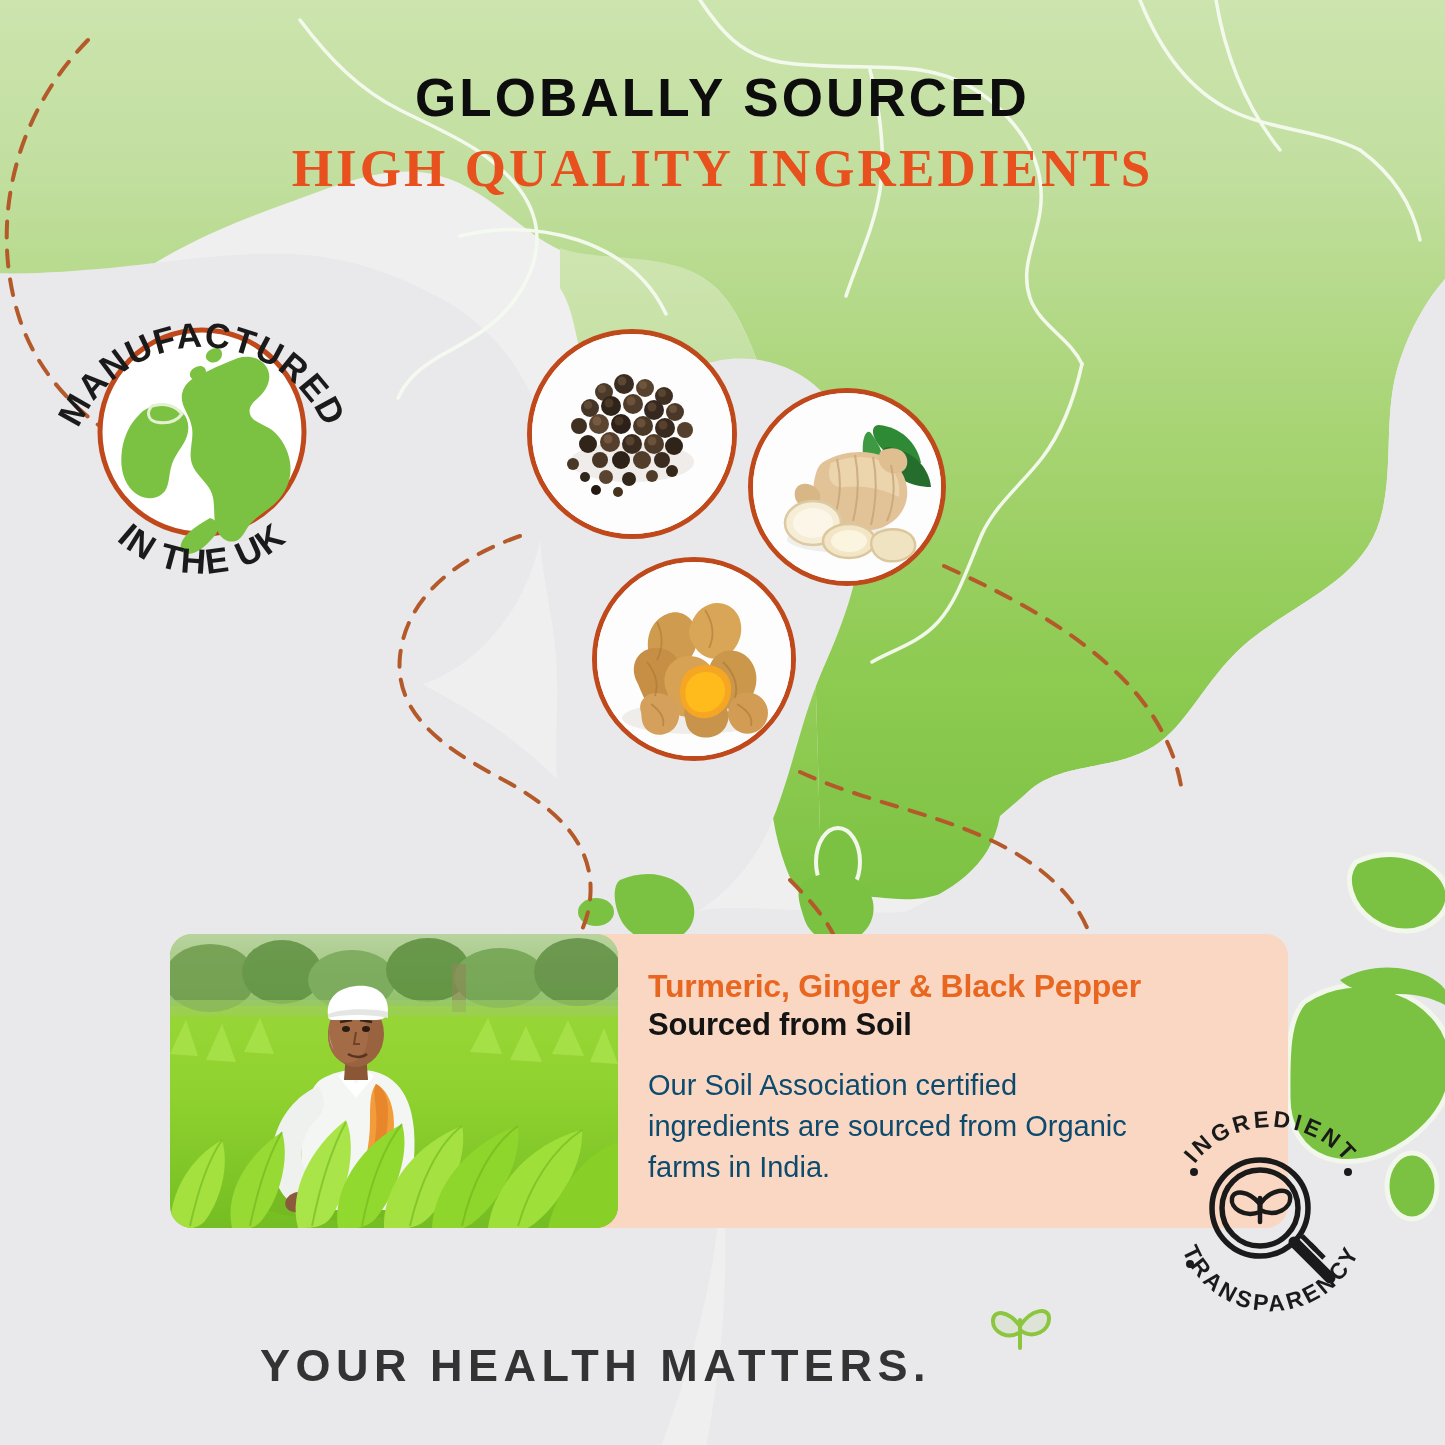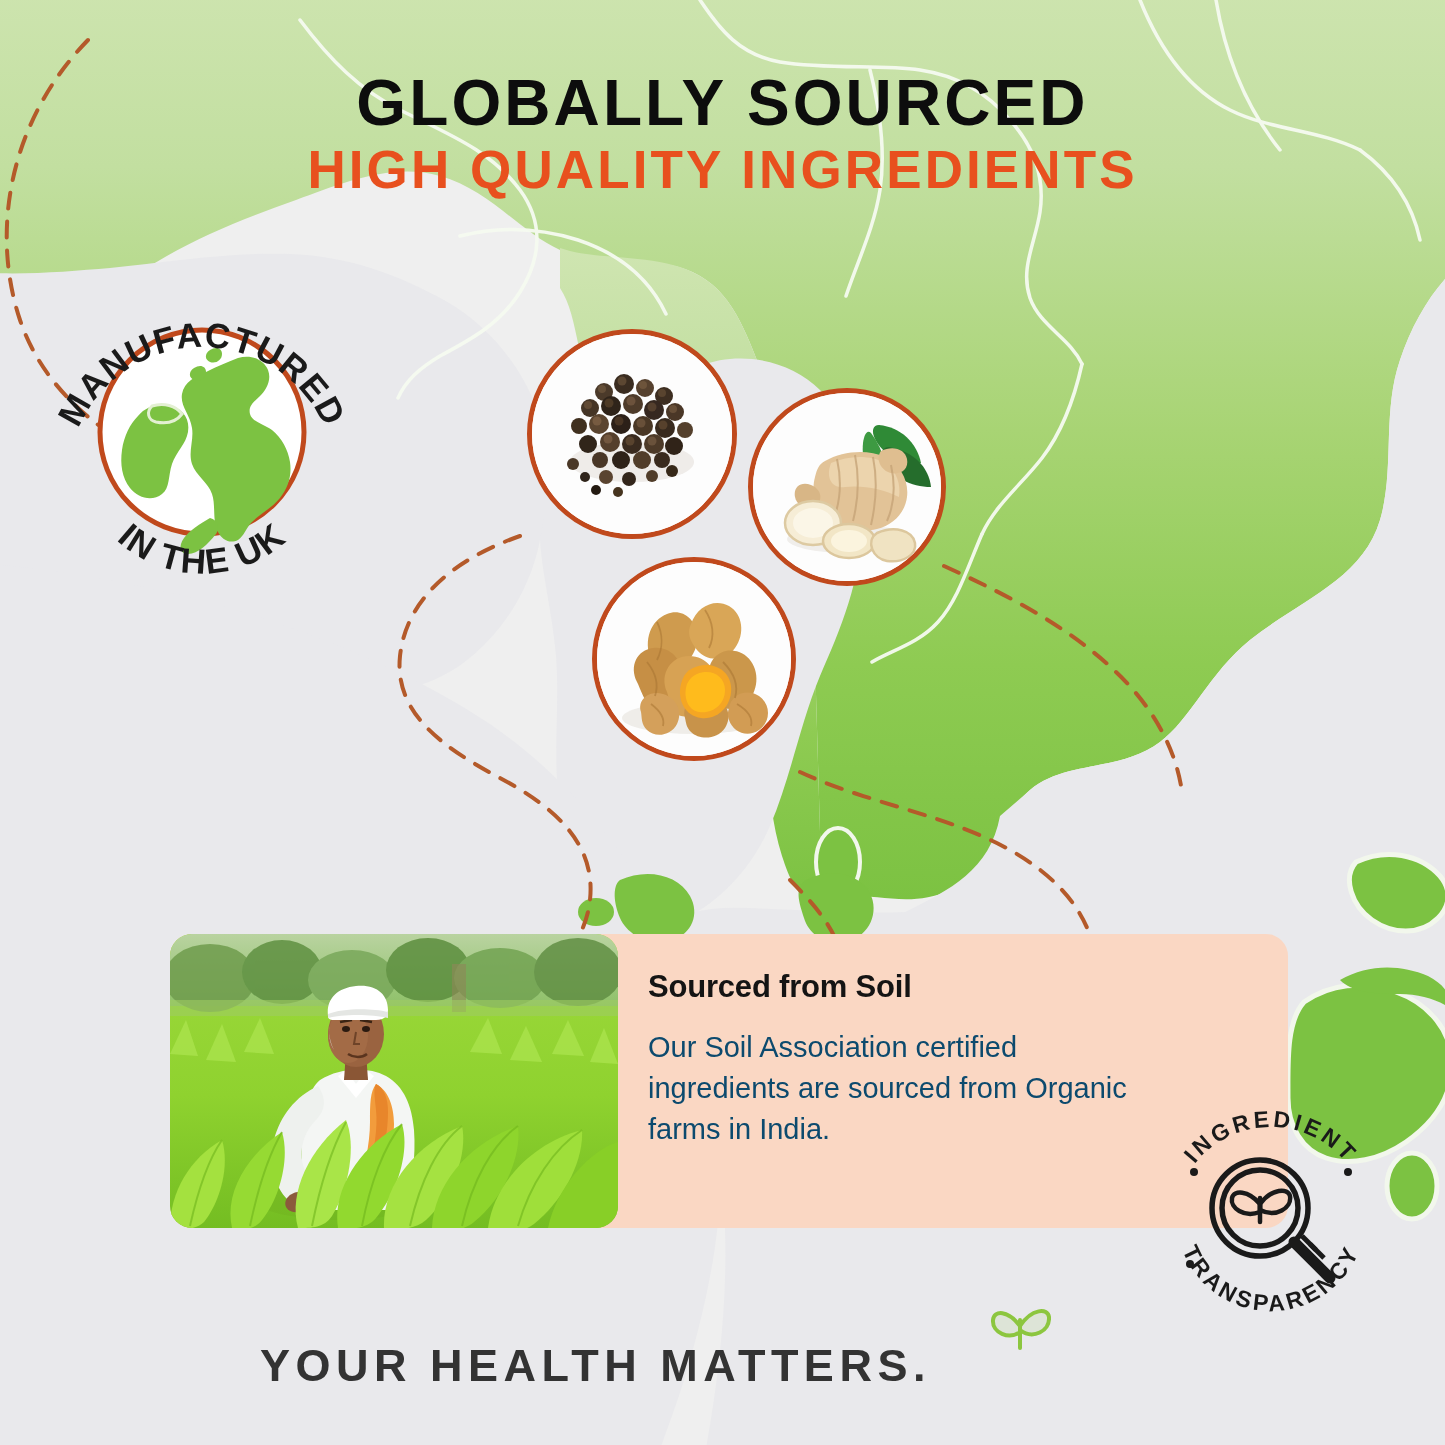--- a/index.html
+++ b/index.html
@@ -29,34 +29,34 @@
     position: absolute;
     top: 70px;
     left: 0;
     width: 1445px;
     text-align: center;
     z-index: 20;
   }
   .headline-1 {
     font-family: "Liberation Sans", sans-serif;
     font-weight: 700;
-    font-size: 64px;
+    font-size: 53px;
     letter-spacing: 3.1px;
     color: #0d0d0d;
     line-height: 1.06;
     margin: 0;
   }
   .headline-2 {
-    font-family: Liberation Sans, sans-serif;
+    font-family: Liberation Serif, serif;
     font-weight: 700;
     font-size: 53px;
     letter-spacing: 3.1px;
     color: #e8501e;
     line-height: 1.22;
-    margin: 0;
+    margin: 10px;
   }
 
   
   #uk-badge {
     position: absolute;
     left: 42px;
     top: 272px;
     width: 320px;
     height: 320px;
     z-index: 25;
@@ -660,20 +660,21 @@
           <path d="M 292,292 C 302,248 322,210 348,192"></path>
           <path d="M 348,292 C 360,250 384,214 412,196"></path>
           <path d="M 80,292 C 88,254 98,222 112,198"></path>
           <path d="M 20,292 C 28,256 38,226 52,206"></path>
         </g>
       </g>
     </svg>
   </div>
 
   <div id="card-text">
+    <div class="card-title-1">Turmeric, Ginger &amp; Black Pepper</div>
     <div class="card-title-2">Sourced from Soil</div>
     <div class="card-body">Our Soil Association certified ingredients are sourced from Organic farms in India.</div>
   </div>
 
   <svg id="transparency-badge" viewBox="0 0 238 238" xmlns="http://www.w3.org/2000/svg">
     <defs>
       <path id="trTopArc" d="M 22,126 A 97,97 0 0 1 216,126" fill="none"></path>
       <path id="trBotArc" d="M 24,118 A 95,95 0 0 0 214,118" fill="none"></path>
     </defs>
 

